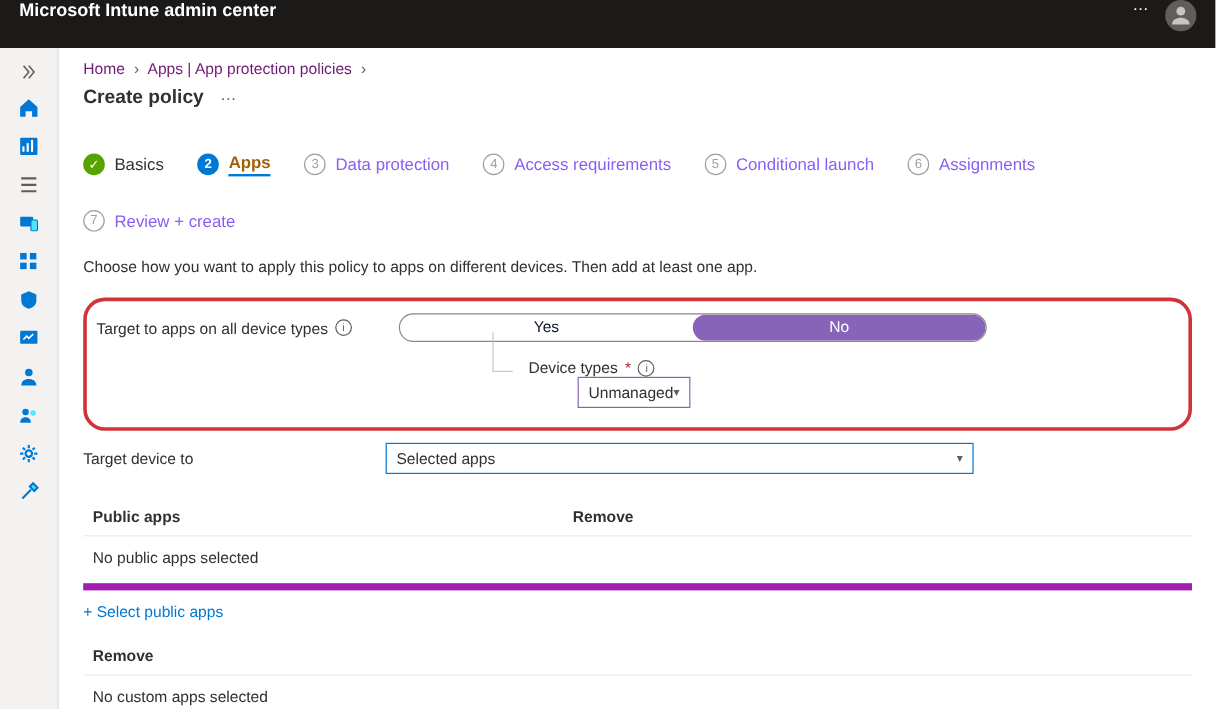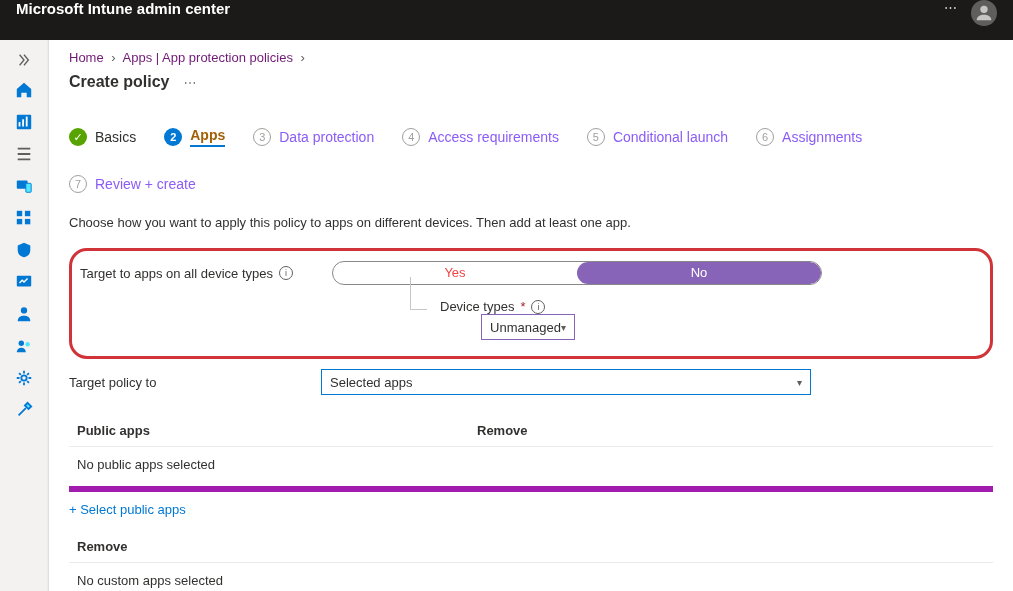--- a/index.html
+++ b/index.html
@@ -33,21 +33,21 @@
   .form-row { display: flex; align-items: center; margin-bottom: 14px; }
   .form-row:last-child { margin-bottom: 0; flex-direction: column; }
   .form-label-col { width: 252px; display: flex; align-items: center; gap: 6px; }
   .form-control-col { flex: 1; max-width: 490px; }
   .indent .form-label-col { padding-left: 38px; position: relative; }
   .indent .form-label-col::before { content: ""; position: absolute; left: 8px; top: -22px; width: 16px; height: 32px; border-left: 1px solid #c8c6c4; border-bottom: 1px solid #c8c6c4; }
   .info-icon { width: 14px; height: 14px; border: 1px solid #605e5c; border-radius: 50%; display: inline-flex; align-items: center; justify-content: center; font-size: 9px; color: #605e5c; cursor: pointer; }
   .req { color: #a4262c; }
   .toggle-pill { display: flex; border: 1px solid #8a8886; border-radius: 14px; overflow: hidden; height: 24px; width: 100%; }
   .toggle-opt { flex: 1; text-align: center; line-height: 22px; font-size: 13px; cursor: pointer; }
-  .toggle-opt.unsel { color: #ef4444; }
+  .toggle-opt.unsel { color: #0f172a; }
   .toggle-opt.sel { background: #8764b8; color: #fff; border-radius: 12px; }
   .select-box { border: 1px solid #8a8886; height: 26px; display: flex; align-items: center; padding: 0 8px; cursor: pointer; justify-content: space-between; }
   .select-box.purple { border-color: #8764b8; }
   .select-box.blue { border-color: #0078d4; }
   .chev { font-size: 10px; color: #605e5c; }
   .section-header { display: flex; font-weight: 600; padding: 10px 0 8px 8px; border-bottom: 1px solid #edebe9; margin-top: 8px; }
   .col-apps { flex: 0 0 400px; }
   .col-remove { flex: 1; }
   .empty-text { padding: 10px 0 14px 8px; color: #323130; border-bottom: 6px solid #a21caf; }
   .add-link { color: #0078d4; cursor: pointer; padding: 10px 0 4px 0; display: inline-block; }
@@ -212,21 +212,21 @@
           <div class="select-box purple">
             <span>Unmanaged</span>
             <span class="chev">▾</span>
           </div>
         </div>
       </div>
     </div>
 
     <div class="form-row outer-form">
       <div class="form-label-col">
-        <span>Target policy to</span>
+        <span>Target device to</span>
       </div>
       <div class="form-control-col">
         <div class="select-box blue">
           <span>Selected apps</span>
           <span class="chev">▾</span>
         </div>
       </div>
     </div>
 
     <div class="section-header">

